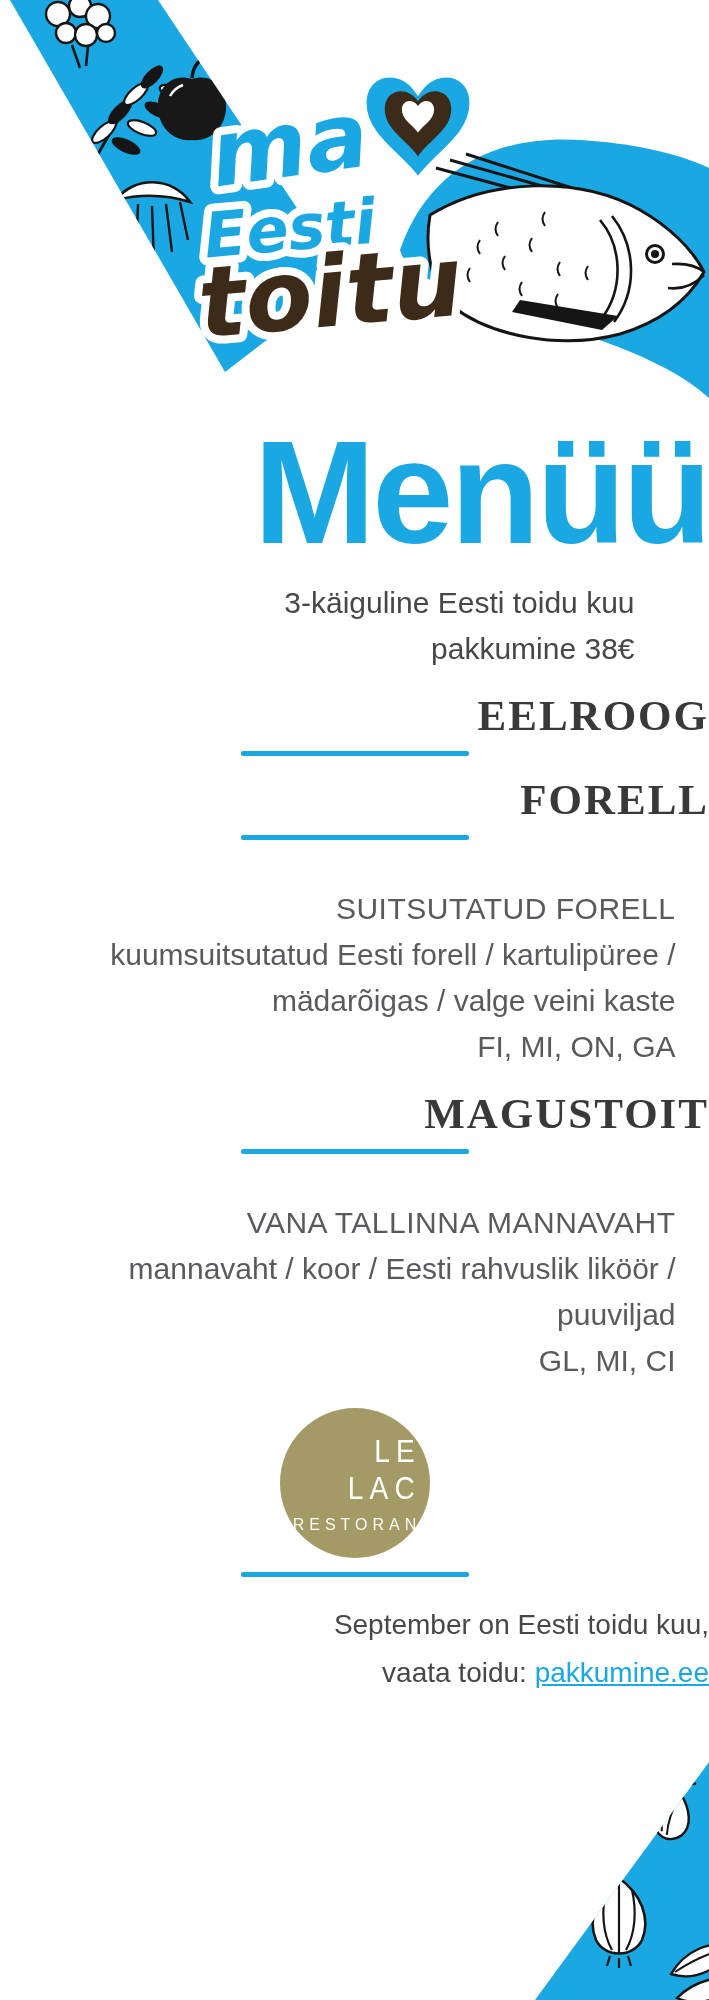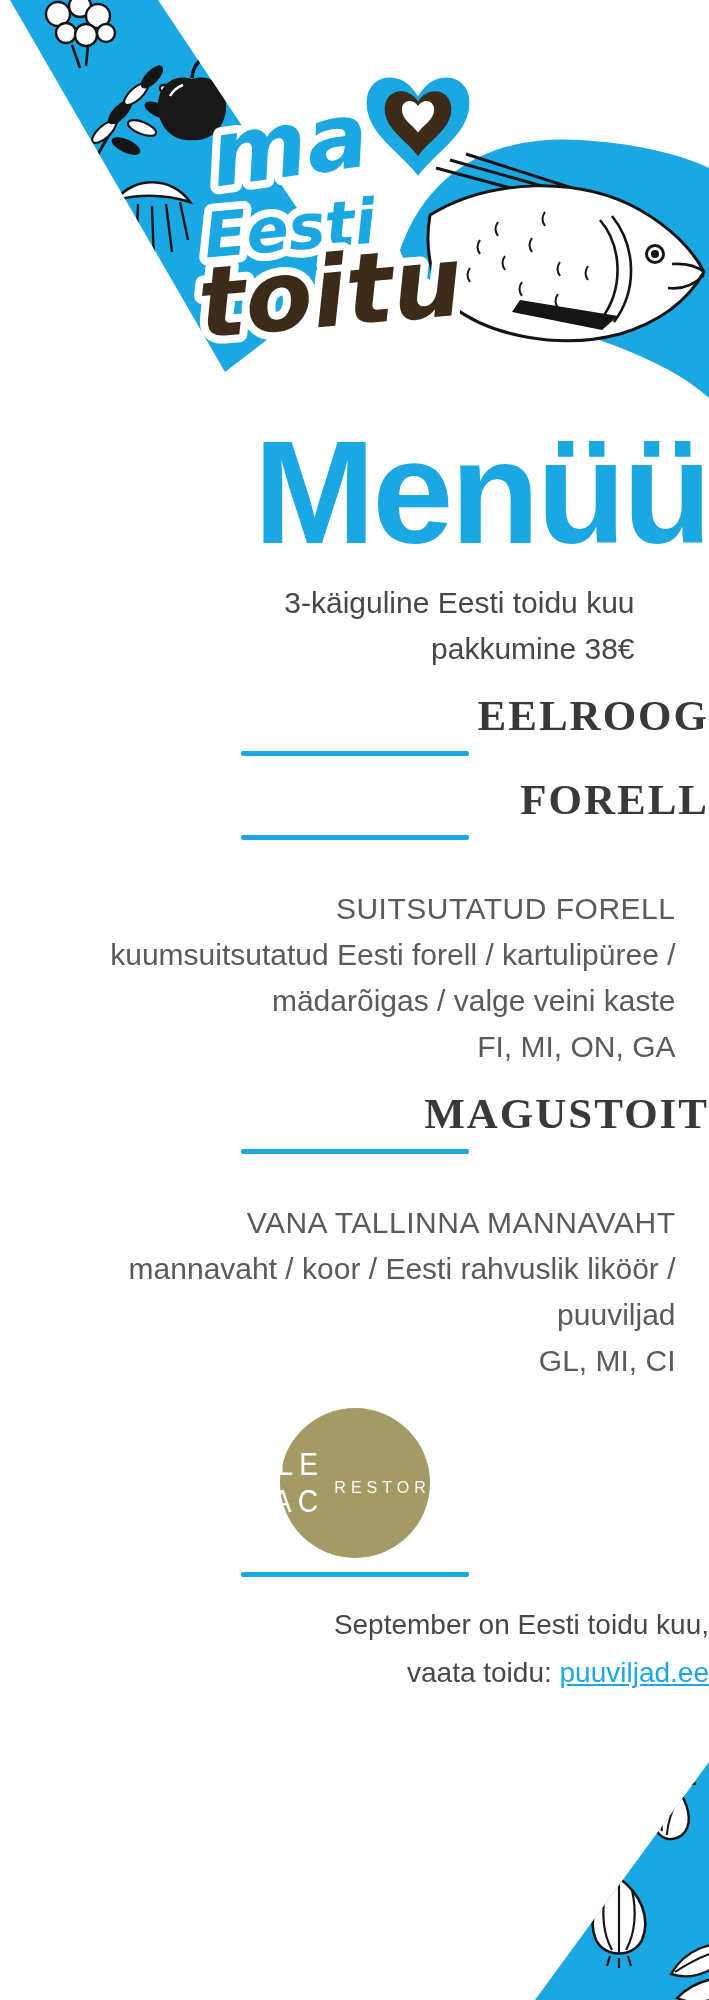--- a/index.html
+++ b/index.html
@@ -41,21 +41,21 @@
   }
   .section-body{
     margin:46px auto 0;max-width:642px;
     font-size:30px;line-height:46px;color:var(--body);
   }
   .dish-name{letter-spacing:0.5px;}
   .lelac{
     width:150px;height:150px;border-radius:50%;
     background:var(--olive);
     margin:24px auto 0;
-    display:flex;flex-direction:row;align-items:center;justify-content:center;
+    display:flex;flex-direction:column;align-items:center;justify-content:center;
     color:#ffffff;
   }
   .lelac-name{
     font-size:32px;font-weight:400;letter-spacing:7px;text-indent:7px;
     transform:scaleX(0.88);
   }
   .lelac-sub{
     margin-top:9px;
     font-size:16px;letter-spacing:5px;text-indent:5px;opacity:.95;
   }
@@ -186,21 +186,21 @@
 
   <div class="lelac">
     <div class="lelac-name">LE LAC</div>
     <div class="lelac-sub">RESTORAN</div>
   </div>
 
   <div class="rule footer-rule"></div>
 
   <div class="footer">
     <div>September on Eesti toidu kuu,</div>
-    <div><span>vaata toidu: </span><a href="#">puuviljad.ee</a></div>
+    <div><span>vaata toidu: </span><a href="#">pakkumine.ee</a></div>
   </div>
 
 </div>
 
 <svg class="corner-art" viewBox="0 0 176 242" aria-hidden="true">
   <defs>
     <clipPath id="cornerClip">
         <polygon points="176,4 176,242 2,242"></polygon>
       </clipPath>
   </defs>

